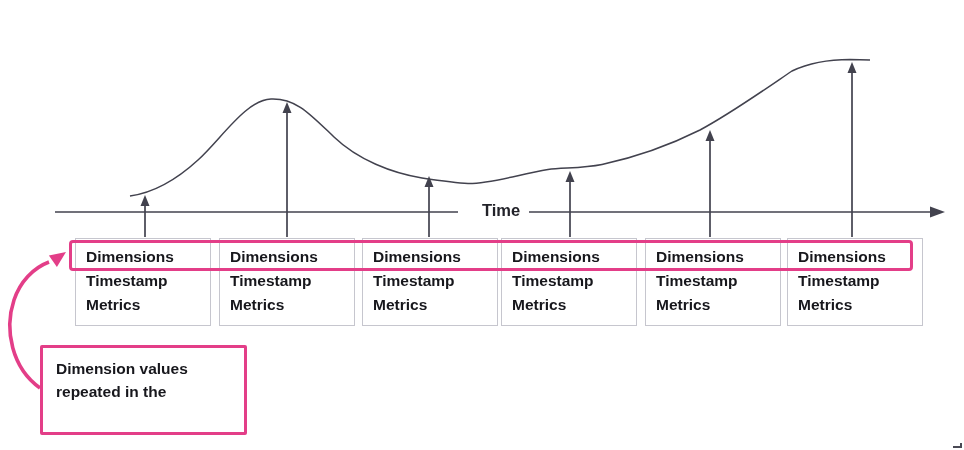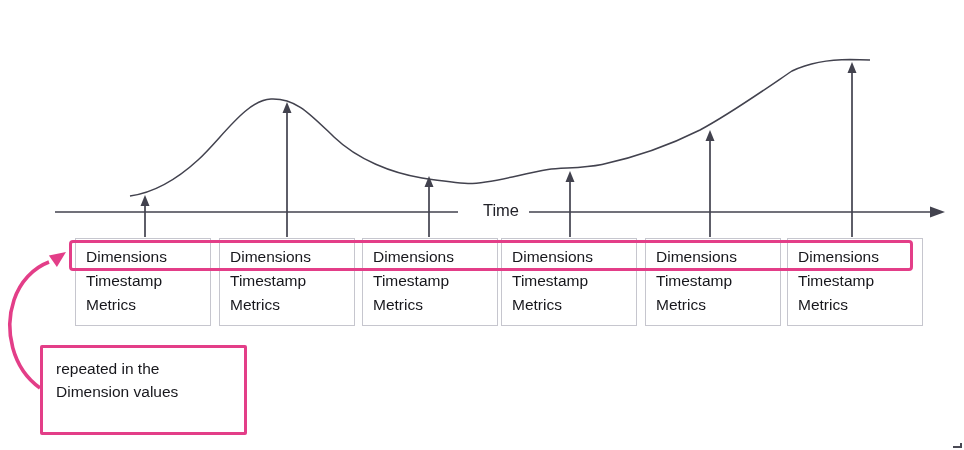--- a/index.html
+++ b/index.html
@@ -5,21 +5,21 @@
   :root{
     --pink:#e33e88;
     --line:#42424e;
     --box-border:#c6c6ce;
     --text:#17171c;
     --bg:#ffffff;
   }
   *{box-sizing:border-box;margin:0;padding:0;}
   html,body{width:964px;height:450px;background:var(--bg);overflow:hidden;}
   body{font-family:"Liberation Sans","DejaVu Sans",sans-serif;color:var(--text);}
-  .stage{position:relative;width:964px;height:450px;background:var(--bg);}
+  .stage{position:relative;width:964px;height:450px;background:var(--bg);font-weight:bold;}
   .stage svg{position:absolute;left:0;top:0;}
 
   .curve{fill:none;stroke:var(--line);stroke-width:1.5;}
   .axis-line{stroke:var(--line);stroke-width:1.6;}
   .v-arrow{stroke:var(--line);stroke-width:1.7;}
   .head{fill:var(--line);stroke:none;}
   .pink-path{fill:none;stroke:var(--pink);stroke-width:3.6;}
   .pink-head{fill:var(--pink);stroke:none;}
 
   .time-label{
@@ -134,19 +134,19 @@
   </div>
   <div class="record-card" style="left:787px">
     <div>Dimensions</div>
     <div>Timestamp</div>
     <div>Metrics</div>
   </div>
 
   <div class="highlight-band"></div>
 
   <div class="callout">
+    <div>Dimension values</div>
     <div>repeated in the</div>
-    <div>Dimension values</div>
   </div>
 
   <div class="corner-artifact"></div>
 
 </div>
 
 </body></html>

